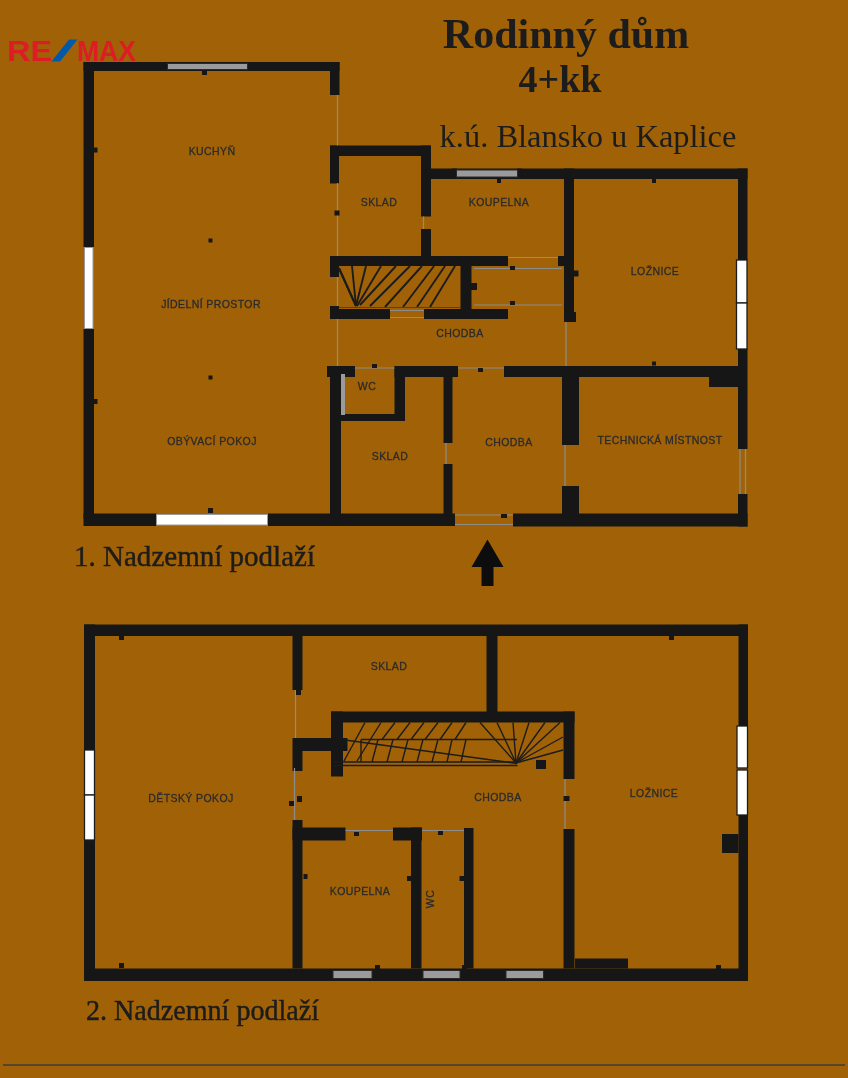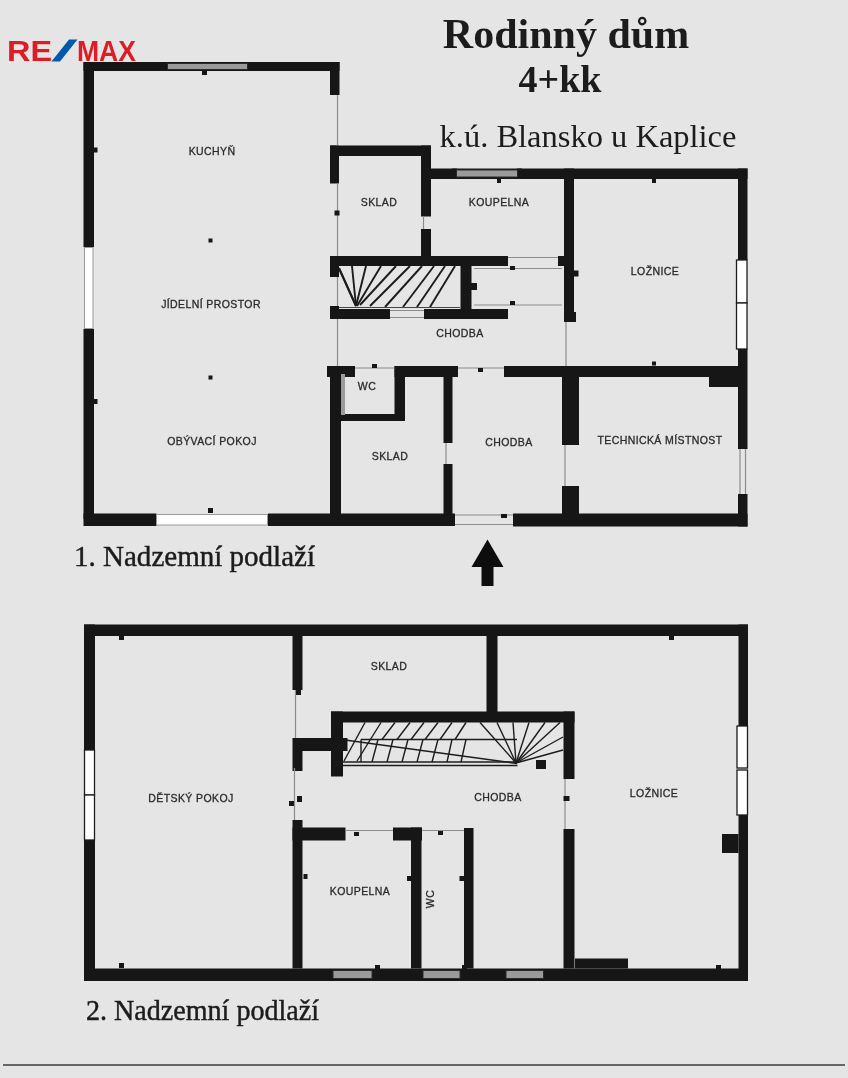--- a/index.html
+++ b/index.html
@@ -1,16 +1,16 @@
 <!DOCTYPE html>
 <html><head>
 <meta charset="utf-8">
 <style>
   html,body{margin:0;padding:0;background:#ffffff;}
-  #page{position:relative;width:848px;height:1078px;background:#e5e5e5;overflow:hidden;}
+  #page{position:relative;width:848px;height:1078px;background:#a16207;overflow:hidden;}
   svg{position:absolute;left:0;top:0;}
   .lbl{font-family:"Liberation Sans", sans-serif;fill:#2b2b2b;letter-spacing:0.4px;stroke:#2b2b2b;stroke-width:0.3;}
   .ser{font-family:"Liberation Serif", serif;fill:#1c1c1c;}
 </style>
 </head>
 <body>
 <div id="page">
 <svg width="848" height="1078" viewBox="0 0 848 1078">
 <g fill="#161616" stroke="none">
 

